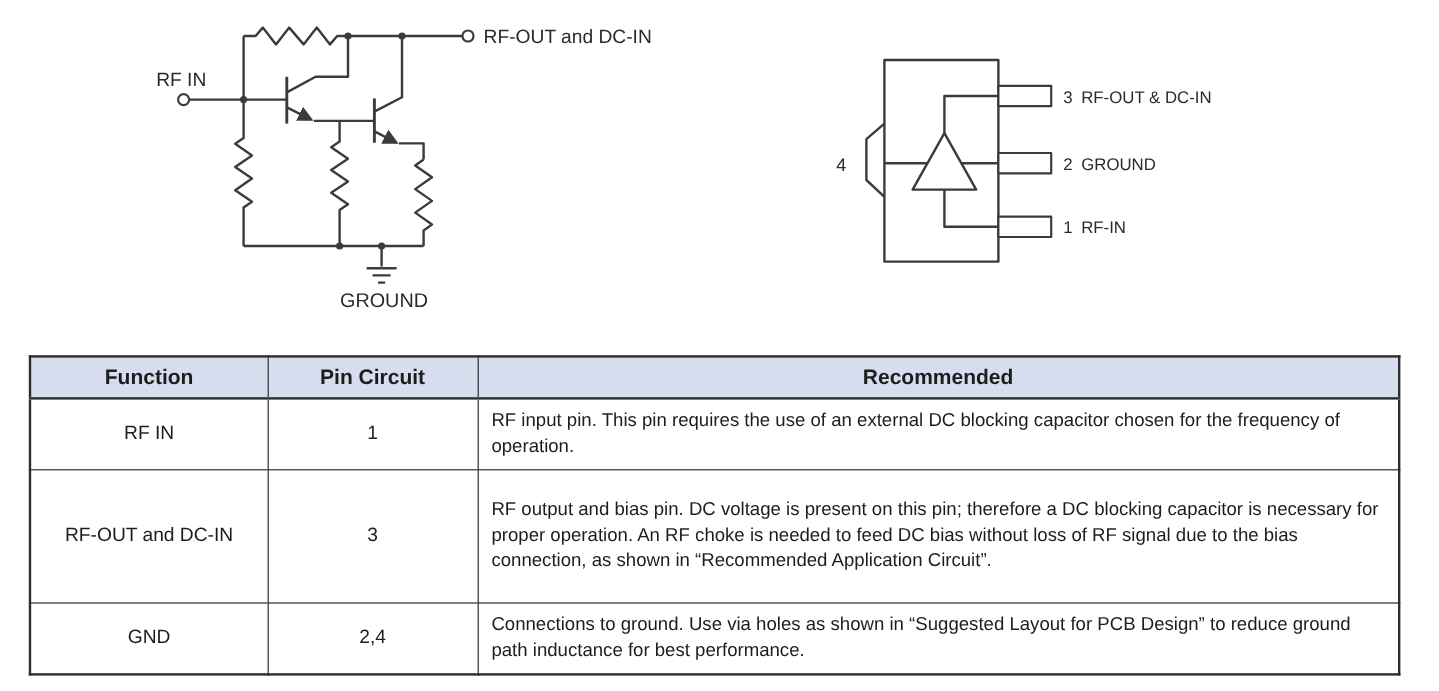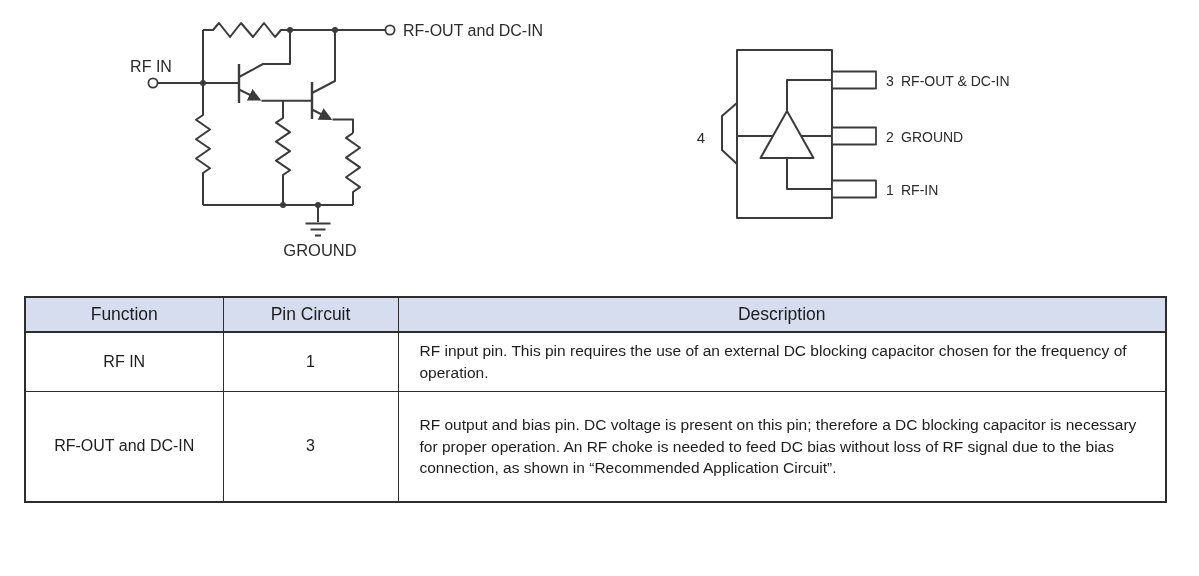--- a/index.html
+++ b/index.html
@@ -10,25 +10,25 @@
   svg text{font-family:"Liberation Sans", sans-serif;fill:#2b2b2b;}
   #schematic-svg{position:absolute;left:100px;top:0;}
   #package-svg{position:absolute;left:680px;top:30px;}
   table.pin-table{
     position:absolute;left:24px;top:296px;width:1141px;
     border-collapse:collapse;table-layout:fixed;
     border:2px solid #2d2d2d;
   }
   .pin-table th,.pin-table td{border:1px solid #2d2d2d;vertical-align:middle;}
   .pin-table thead th{
-    background:#d6ddee;font-weight:normal;font-size:17.5px;
+    background:#d6ddee;font-weight:bold;font-size:17.5px;
     text-align:center;border-bottom:2px solid #2d2d2d;
   }
   td.cell-fn,td.cell-pin{text-align:center;font-size:16px;}
-  td.cell-desc{font-size:15.5px;line-height:21.5px;padding:5px 21px;text-align:left;}
+  td.cell-desc{font-size:15.5px;line-height:21.5px;padding:5px 11px;text-align:left;}
 </style>
 </head>
 <body>
 
 <svg id="schematic-svg" width="500" height="290" viewBox="100 0 500 290">
   <defs>
     <marker id="arr" viewBox="0 0 10 10" refX="8.5" refY="5" markerWidth="6.5" markerHeight="6.5" orient="auto">
       <path d="M0,0 L10,5 L0,10 z" fill="#3b3b3b"></path>
     </marker>
   </defs>
@@ -105,28 +105,33 @@
 <table class="pin-table">
   <colgroup>
     <col style="width:198px">
       <col style="width:175px">
       <col style="width:768px">
   </colgroup>
   <thead>
     <tr style="height:35px;">
       <th>Function</th>
       <th>Pin Circuit</th>
-      <th>Description</th>
+      <th>Recommended</th>
     </tr>
   </thead>
   <tbody>
     <tr style="height:59px;">
       <td class="cell-fn">RF IN</td>
       <td class="cell-pin">1</td>
       <td class="cell-desc">RF input pin. This pin requires the use of an external DC blocking capacitor chosen for the frequency of operation.</td>
     </tr>
     <tr style="height:111px;">
       <td class="cell-fn">RF-OUT and DC-IN</td>
       <td class="cell-pin">3</td>
       <td class="cell-desc">RF output and bias pin.  DC voltage is present on this pin; therefore a DC blocking capacitor is necessary for proper operation.  An RF choke is needed to feed DC bias without loss of RF signal due to the bias connection, as shown in “Recommended Application Circuit”.</td>
     </tr>
+    <tr style="height:60px;">
+      <td class="cell-fn">GND</td>
+      <td class="cell-pin">2,4</td>
+      <td class="cell-desc">Connections to ground.  Use via holes as shown in “Suggested Layout for PCB Design” to reduce ground path inductance for best performance.</td>
+    </tr>
   </tbody>
 </table>
 
 </body></html>

